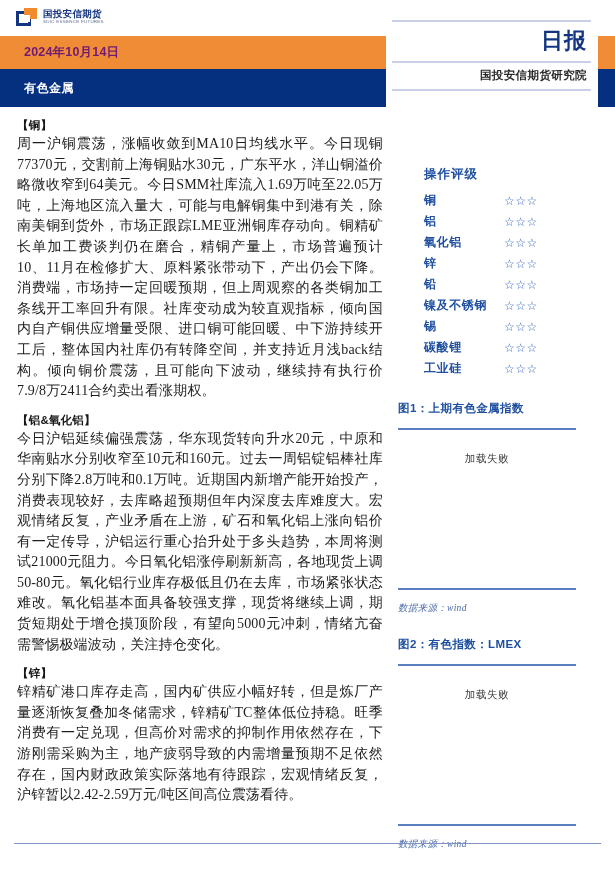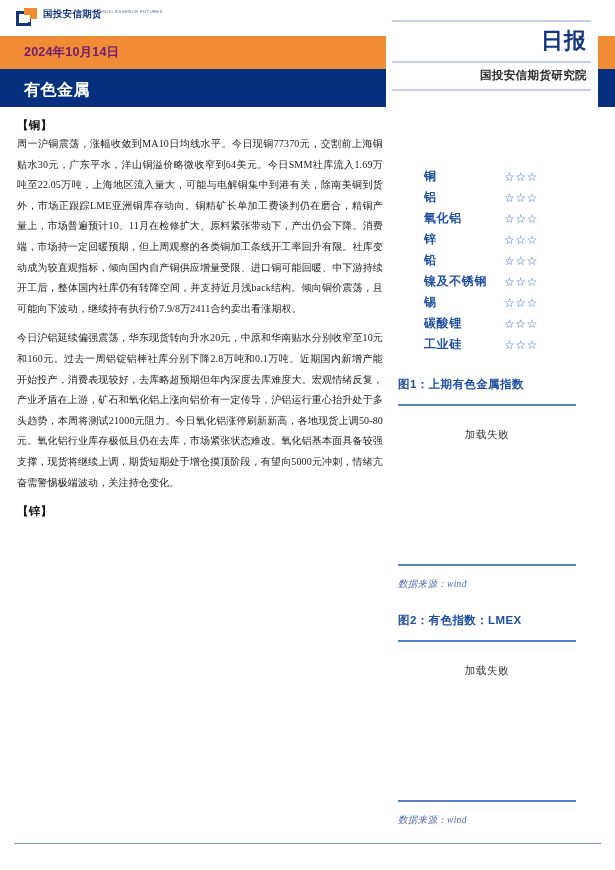--- a/index.html
+++ b/index.html
@@ -58,21 +58,21 @@
     background: #f08c2e;
   }
   .logo-mark .sq-white {
     position: absolute;
     left: 7px; top: 7px;
     width: 7px; height: 7px;
     background: #ffffff;
   }
   .logo-text {
     display: flex;
-    flex-direction: row;
+    flex-direction: column;
     justify-content: flex-start;
     padding-top: 1px;
   }
   .logo-cn {
     font-family: "Liberation Sans", sans-serif;
     font-size: 9.5px;
     font-weight: bold;
     color: #13357f;
     letter-spacing: 0.3px;
     line-height: 10px;
@@ -118,21 +118,21 @@
     font-family: "Liberation Sans", sans-serif;
     font-size: 12.5px;
     font-weight: bold;
     color: #701a75;
     letter-spacing: 0.2px;
   }
   .band-sector {
     position: absolute;
     left: 24px; top: 80px;
     font-family: "Liberation Sans", sans-serif;
-    font-size: 16px;
+    font-size: 12px;
     font-weight: bold;
     color: #ffffff;
     letter-spacing: 0.5px;
   }
 
   
   .hdr-panel {
     position: absolute;
     left: 392px; top: 20px;
     width: 199px;
@@ -179,21 +179,21 @@
   .sec-title {
     font-family: "Liberation Sans", sans-serif;
     font-size: 11.5px;
     font-weight: bold;
     color: #171717;
     line-height: 18px;
     letter-spacing: 0.2px;
   }
   .sec-body {
     font-family: "Liberation Serif", serif;
-    font-size: 10px;
+    font-size: 14px;
     color: #1d1d1d;
     line-height: 20.6px;
     text-align: justify;
     text-justify: inter-ideograph;
     letter-spacing: 0.15px;
   }
 
   
   .side-col {
     position: absolute;
@@ -345,32 +345,35 @@
   </div>
 
   <div class="body-col">
 
     <div class="sec">
       <div class="sec-title">【铜】</div>
       <div class="sec-body">周一沪铜震荡，涨幅收敛到MA10日均线水平。今日现铜77370元，交割前上海铜贴水30元，广东平水，洋山铜溢价略微收窄到64美元。今日SMM社库流入1.69万吨至22.05万吨，上海地区流入量大，可能与电解铜集中到港有关，除南美铜到货外，市场正跟踪LME亚洲铜库存动向。铜精矿长单加工费谈判仍在磨合，精铜产量上，市场普遍预计10、11月在检修扩大、原料紧张带动下，产出仍会下降。消费端，市场持一定回暖预期，但上周观察的各类铜加工条线开工率回升有限。社库变动成为较直观指标，倾向国内自产铜供应增量受限、进口铜可能回暖、中下游持续开工后，整体国内社库仍有转降空间，并支持近月浅back结构。倾向铜价震荡，且可能向下波动，继续持有执行价7.9/8万2411合约卖出看涨期权。</div>
     </div>
 
     <div class="sec">
+      <div class="sec-title">【铝&amp;氧化铝】</div>
       <div class="sec-body">今日沪铝延续偏强震荡，华东现货转向升水20元，中原和华南贴水分别收窄至10元和160元。过去一周铝锭铝棒社库分别下降2.8万吨和0.1万吨。近期国内新增产能开始投产，消费表现较好，去库略超预期但年内深度去库难度大。宏观情绪反复，产业矛盾在上游，矿石和氧化铝上涨向铝价有一定传导，沪铝运行重心抬升处于多头趋势，本周将测试21000元阻力。今日氧化铝涨停刷新新高，各地现货上调50-80元。氧化铝行业库存极低且仍在去库，市场紧张状态难改。氧化铝基本面具备较强支撑，现货将继续上调，期货短期处于增仓摸顶阶段，有望向5000元冲刺，情绪亢奋需警惕极端波动，关注持仓变化。</div>
     </div>
 
     <div class="sec">
       <div class="sec-title">【锌】</div>
+      <div class="sec-body">锌精矿港口库存走高，国内矿供应小幅好转，但是炼厂产量逐渐恢复叠加冬储需求，锌精矿TC整体低位持稳。旺季消费有一定兑现，但高价对需求的抑制作用依然存在，下游刚需采购为主，地产疲弱导致的内需增量预期不足依然存在，国内财政政策实际落地有待跟踪，宏观情绪反复，沪锌暂以2.42-2.59万元/吨区间高位震荡看待。</div>
     </div>
 
   </div>
 
   <div class="side-col">
 
     <div class="rating-box">
+      <div class="rating-title">操作评级</div>
 
       <div class="rating-row">
         <span class="rating-name">铜</span>
         <span class="rating-stars">☆☆☆</span>
       </div>
       <div class="rating-row">
         <span class="rating-name">铝</span>
         <span class="rating-stars">☆☆☆</span>
       </div>
       <div class="rating-row">

